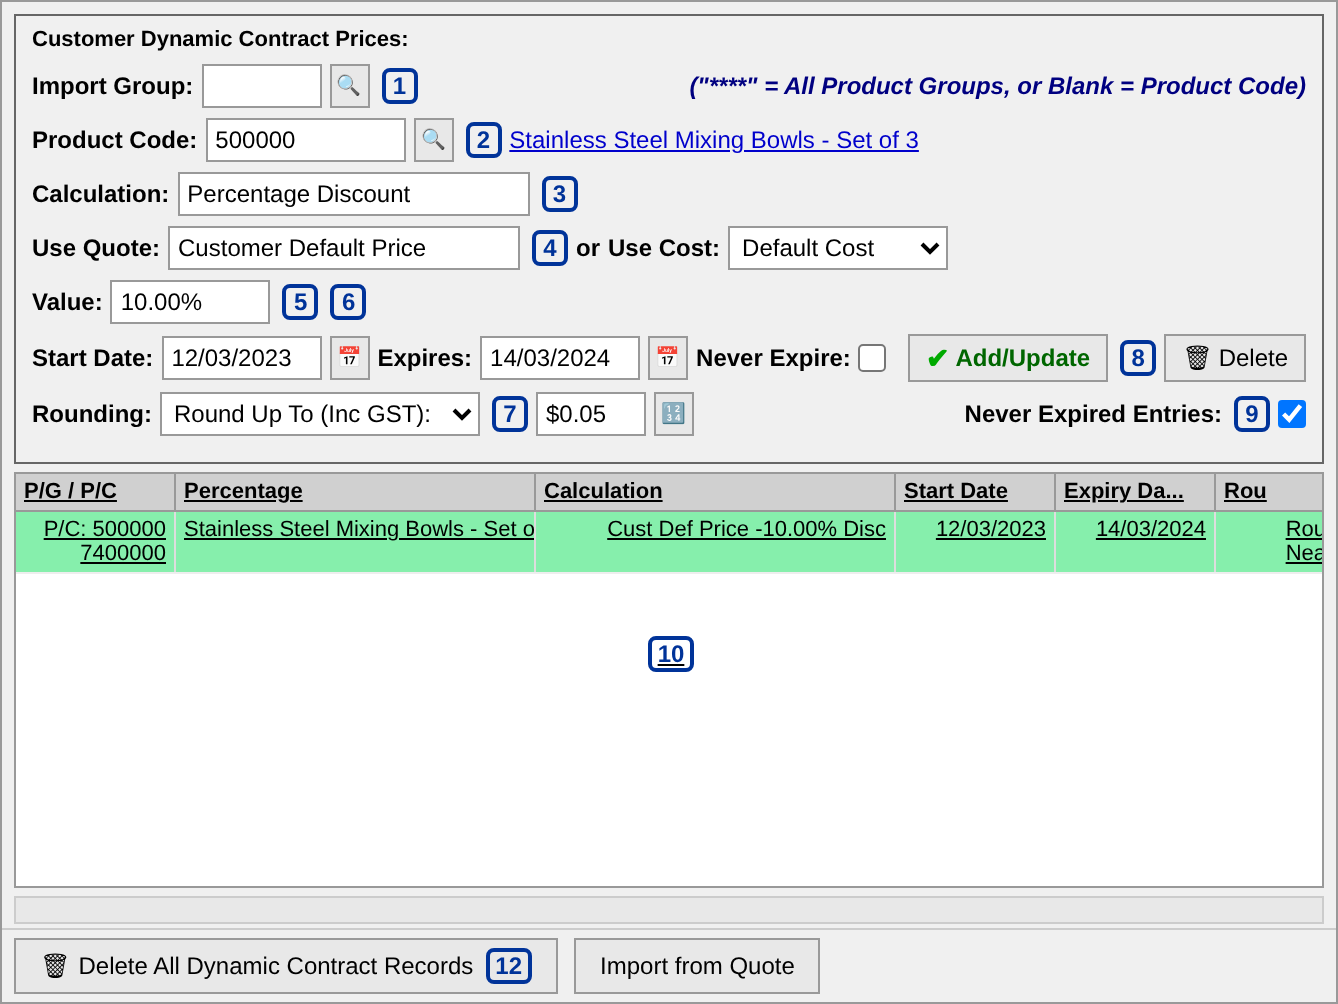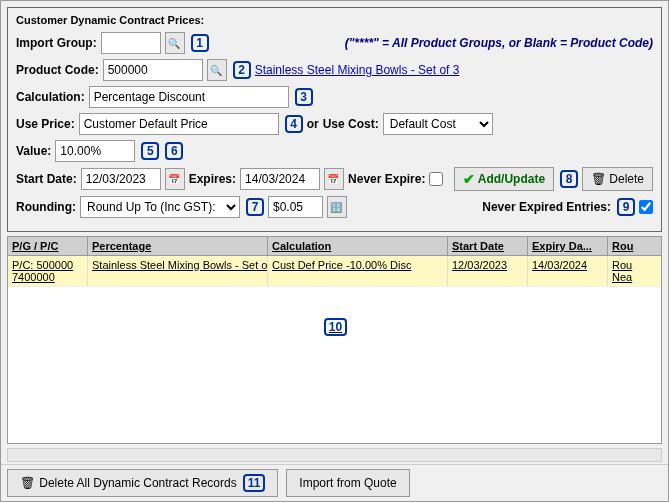--- a/index.html
+++ b/index.html
@@ -57,21 +57,21 @@
       padding: 2px 4px;
       font-size: 12px;
       height: 22px;
     }
 
     .input-small {
       width: 60px;
     }
 
     .input-large {
-      width: 200px;
+      width: 176px;
     }
 
     .input-product-code {
       width: 100px;
     }
 
     .link-text {
       color: #0000cc;
       text-decoration: underline;
       cursor: pointer;
@@ -181,21 +181,22 @@
     }
 
     .table-row {
       display: flex;
       border-bottom: 1px solid #eee;
       font-size: 11px;
       cursor: pointer;
     }
 
     .table-row.selected {
-      background: #fef9c3;
+      background: #86efac;
+      text-align: right;
     }
 
     .col-cell {
       padding: 3px 4px;
       border-right: 1px solid #ddd;
       white-space: nowrap;
       overflow: hidden;
     }
 
     
@@ -281,21 +282,21 @@
       <span class="link-text">Stainless Steel Mixing Bowls - Set of 3</span>
     </div>
 
     <div class="form-row">
       <span class="label">Calculation:</span>
       <input class="input-field input-large" type="text" value="Percentage Discount" style="">
       <span class="number-badge">3</span>
     </div>
 
     <div class="form-row">
-      <span class="label">Use Price:</span>
+      <span class="label">Use Quote:</span>
       <input class="input-field input-large" type="text" value="Customer Default Price" style="">
       <span class="number-badge">4</span>
       <span class="label">or</span>
       <span class="label">Use Cost:</span>
       <select class="select-field" style="width:110px;">
         <option>Default Cost</option>
       </select>
     </div>
 
     <div class="form-row">
@@ -379,19 +380,19 @@
   </div>
 
   <div style="height:14px;margin:0 6px 2px 6px;background:#e8e8e8;border:1px solid #ccc;overflow-x:scroll;">
     <div style="width:800px;height:1px;"></div>
   </div>
 
   <div class="bottom-bar">
     <button class="bottom-btn">
       <span>🗑</span>
       <span>Delete All Dynamic Contract Records</span>
-      <span class="number-badge">11</span>
+      <span class="number-badge">12</span>
     </button>
     <button class="bottom-btn">
       <span>Import from Quote</span>
     </button>
   </div>
 </div>
 
 </body></html>

